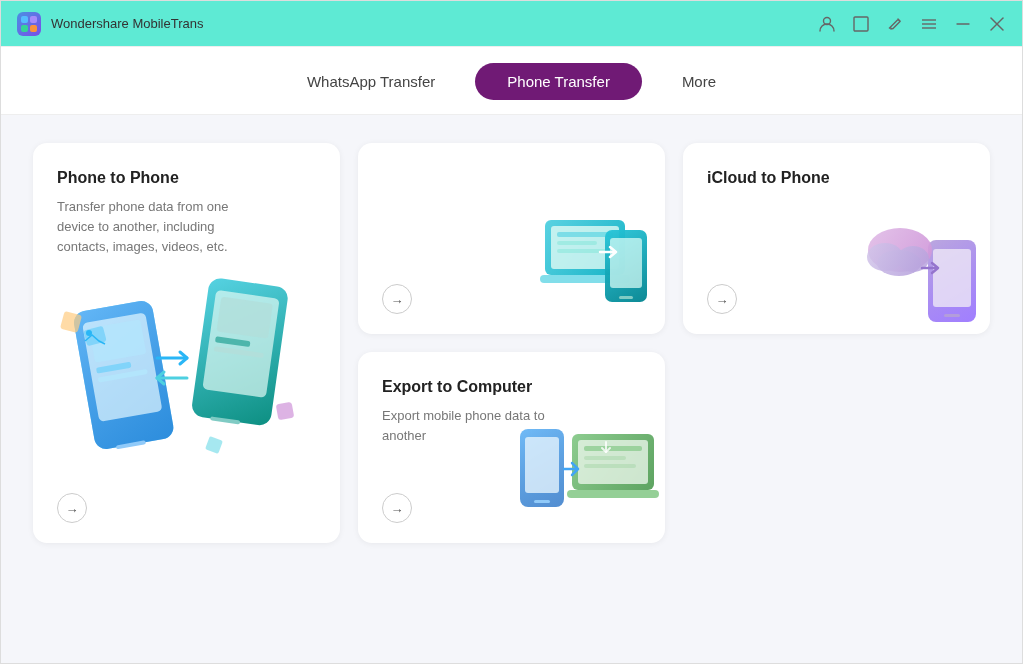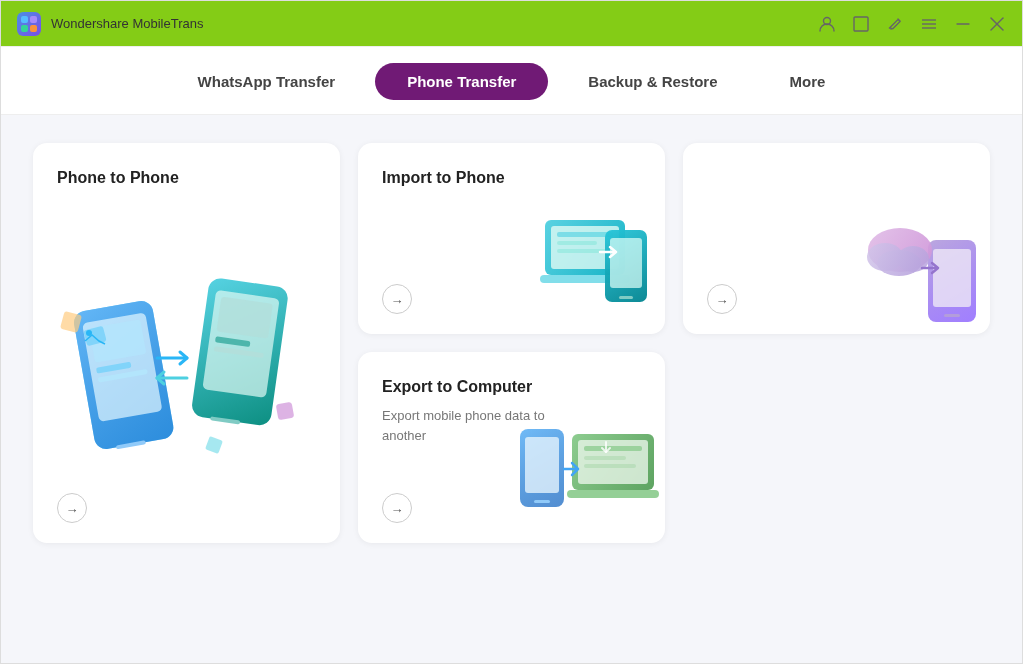--- a/index.html
+++ b/index.html
@@ -10,21 +10,21 @@
       background: #f5f6fa;
       overflow: hidden;
       border: 1px solid #ddd;
     }
 
     
     .titlebar {
       display: flex;
       align-items: center;
       justify-content: space-between;
-      background: #84cc16;
+      background: #5eead4;
       padding: 0 16px;
       height: 46px;
       border-bottom: 1px solid #eee;
     }
     .titlebar-left {
       display: flex;
       align-items: center;
       gap: 10px;
     }
     .app-icon {
@@ -67,21 +67,21 @@
       padding: 16px 0 14px 0;
       display: flex;
       justify-content: center;
       gap: 8px;
       border-bottom: 1px solid #eee;
     }
     .nav-tab {
       padding: 10px 32px;
       border-radius: 25px;
       font-size: 15px;
-      font-weight: 700;
+      font-weight: 400;
       cursor: pointer;
       border: none;
       background: transparent;
       color: #444;
       transition: all 0.2s;
     }
     .nav-tab.active {
       background: #701a75;
       color: #fff;
     }
@@ -202,29 +202,29 @@
         <line x1="3" y1="3" x2="15" y2="15" stroke="#666" stroke-width="1.5" stroke-linecap="round"></line>
         <line x1="15" y1="3" x2="3" y2="15" stroke="#666" stroke-width="1.5" stroke-linecap="round"></line>
       </svg>
     </span>
   </div>
 </div>
 
 <div class="navbar">
   <button class="nav-tab">WhatsApp Transfer</button>
   <button class="nav-tab active">Phone Transfer</button>
-  <button class="nav-tab">Backup &amp; Restore</button>
   <button class="nav-tab">More</button>
 </div>
 
 <div class="main-content">
   <div class="cards-grid">
 
     <div class="card tall">
       <div class="card-title">Phone to Phone</div>
+      <div class="card-desc">Transfer phone data from one device to another, including contacts, images, videos, etc.</div>
 
       <div style="position:absolute; bottom:55px; left:10px; right:10px; height:240px; display:flex; align-items:center; justify-content:center;">
         <svg width="260" height="230" viewBox="0 0 260 230" fill="none" xmlns="http://www.w3.org/2000/svg">
 
           <g transform="translate(20, 40) rotate(-10, 60, 100)">
             <rect x="10" y="10" width="80" height="140" rx="12" fill="#4fc3f7" opacity="0.9"></rect>
             <rect x="10" y="10" width="80" height="140" rx="12" fill="url(#blueGrad)" opacity="0.9"></rect>
             <rect x="18" y="22" width="64" height="100" rx="5" fill="#e3f7ff" opacity="0.7"></rect>
             <rect x="30" y="148" width="30" height="4" rx="2" fill="#90caf9"></rect>
 
@@ -270,21 +270,20 @@
 
           <rect x="28" y="75" width="20" height="16" rx="3" fill="#81d4fa" transform="rotate(-15, 38, 83)"></rect>
           <circle cx="32" cy="80" r="3" fill="#29b6f6"></circle>
           <path d="M28 88 L35 82 L42 88 L48 91" stroke="#29b6f6" stroke-width="1.5" fill="none"></path>
         </svg>
       </div>
       <div class="card-arrow">→</div>
     </div>
 
     <div class="card">
-      <div class="card-title">Import to Phone</div>
 
       <div class="card-illustration">
         <svg width="145" height="130" viewBox="0 0 145 130" fill="none">
 
           <g transform="translate(20, 15)">
             <rect x="5" y="5" width="80" height="55" rx="6" fill="url(#importGrad1)" opacity="0.9"></rect>
             <rect x="11" y="11" width="68" height="43" rx="3" fill="#e0faf4" opacity="0.8"></rect>
             <rect x="0" y="60" width="90" height="8" rx="4" fill="#4dd0e1" opacity="0.7"></rect>
 
             <rect x="17" y="17" width="56" height="5" rx="2" fill="#4dd0e1" opacity="0.6"></rect>
@@ -311,20 +310,21 @@
           </defs>
 
           <path d="M80 52 L94 52" stroke="white" stroke-width="2.5" stroke-linecap="round"></path>
           <path d="M90 47 L96 52 L90 57" stroke="white" stroke-width="2.5" stroke-linecap="round" stroke-linejoin="round" fill="none"></path>
         </svg>
       </div>
       <div class="card-arrow">→</div>
     </div>
 
     <div class="card">
+      <div class="card-title">iCloud to Phone</div>
 
       <div class="card-illustration">
         <svg width="140" height="130" viewBox="0 0 140 130" fill="none">
 
           <g transform="translate(78, 40)">
             <rect x="0" y="0" width="48" height="82" rx="8" fill="url(#icloudPhone)" opacity="0.9"></rect>
             <rect x="5" y="9" width="38" height="58" rx="3" fill="#ede7f6" opacity="0.8"></rect>
             <rect x="16" y="74" width="16" height="3" rx="1.5" fill="#b39ddb"></rect>
           </g>
           <defs>

